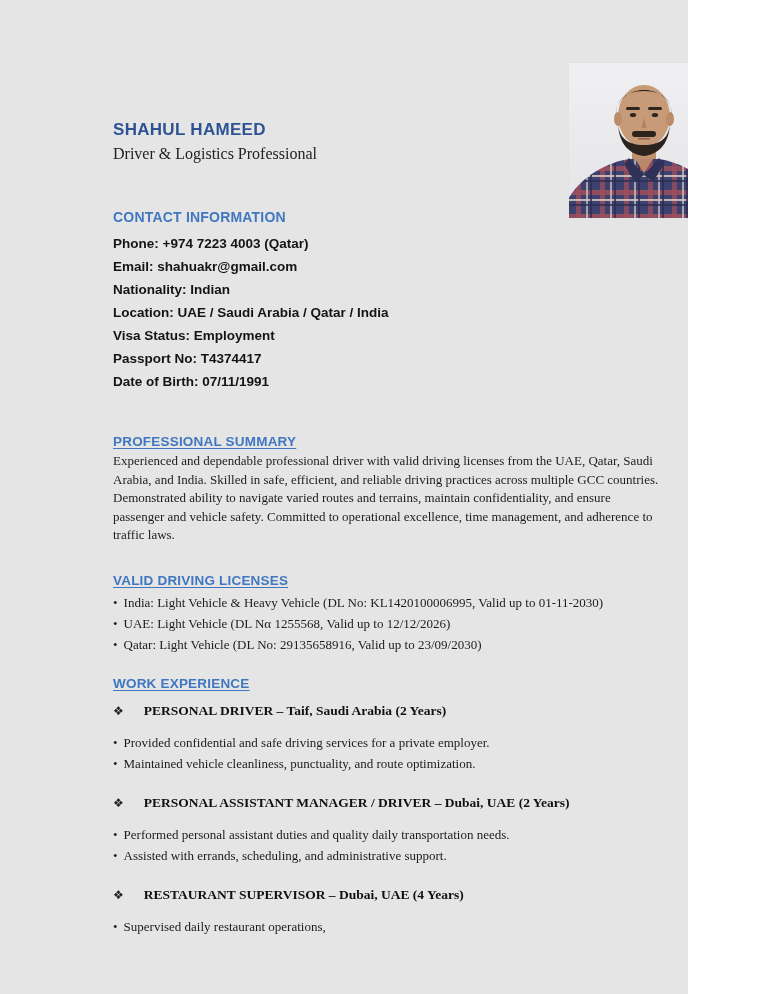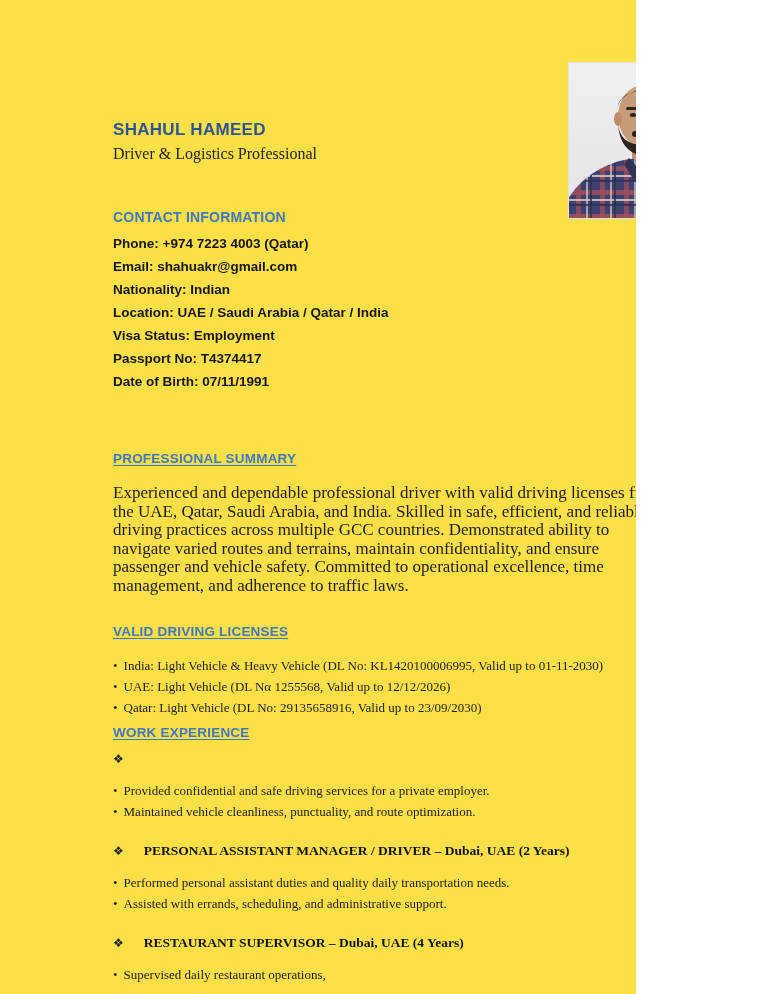--- a/index.html
+++ b/index.html
@@ -1,21 +1,21 @@
 <!DOCTYPE html>
 <html><head>
 <meta charset="utf-8">
 <style>
   * { margin: 0; padding: 0; box-sizing: border-box; }
   html, body { background: #ffffff; }
   .page {
     position: relative;
-    width: 636px;
+    width: 688px;
     height: 994px;
-    background: #fde047;
+    background: #e5e5e5;
     font-family: "Liberation Serif", serif;
     color: #1c1c1c;
     overflow: hidden;
     text-decoration: underline;
   }
   .content {
     position: absolute;
     left: 113px;
     top: 0;
     width: 552px;
@@ -54,37 +54,37 @@
   
   .section-heading {
     font-family: "Liberation Sans", sans-serif;
     font-weight: bold;
     font-size: 13.5px;
     letter-spacing: 0.2px;
     color: #4077C0;
     text-decoration: underline;
     text-underline-offset: 2px;
   }
-  .mt-summary { margin-top: 58px; }
+  .mt-summary { margin-top: 41px; }
   .mt-licenses { margin-top: 28px; }
-  .mt-work { margin-top: 7px; }
+  .mt-work { margin-top: 21px; }
   .summary-text {
-    margin-top: 18px;
-    font-size: 17px;
+    margin-top: 3px;
+    font-size: 13px;
     line-height: 18.6px;
     color: #1c1c1c;
   }
   
   .b-line {
     font-size: 13px;
     line-height: 21px;
     color: #1c1c1c;
   }
   .b-line .dot { margin-right: 6px; }
-  .license-list { margin-top: 16px; }
+  .license-list { margin-top: 4px; }
   
   .job { margin-top: 12px; }
   .job + .job { margin-top: 21px; }
   .job-title-row {
     display: flex;
     align-items: baseline;
     font-weight: bold;
     font-size: 13.5px;
     color: #111111;
   }
@@ -193,20 +193,21 @@
       <div class="b-line">
         <span class="dot">•</span><span>Qatar: Light Vehicle (DL No: 29135658916, Valid up to 23/09/2030)</span>
       </div>
     </div>
 
     <div class="section-heading mt-work">WORK EXPERIENCE</div>
 
     <div class="job">
       <div class="job-title-row">
         <span class="diamond">❖</span>
+        <span>PERSONAL DRIVER – Taif, Saudi Arabia (2 Years)</span>
       </div>
       <div class="job-bullets">
         <div class="b-line">
           <span class="dot">•</span><span>Provided confidential and safe driving services for a private employer.</span>
         </div>
         <div class="b-line">
           <span class="dot">•</span><span>Maintained vehicle cleanliness, punctuality, and route optimization.</span>
         </div>
       </div>
     </div>

